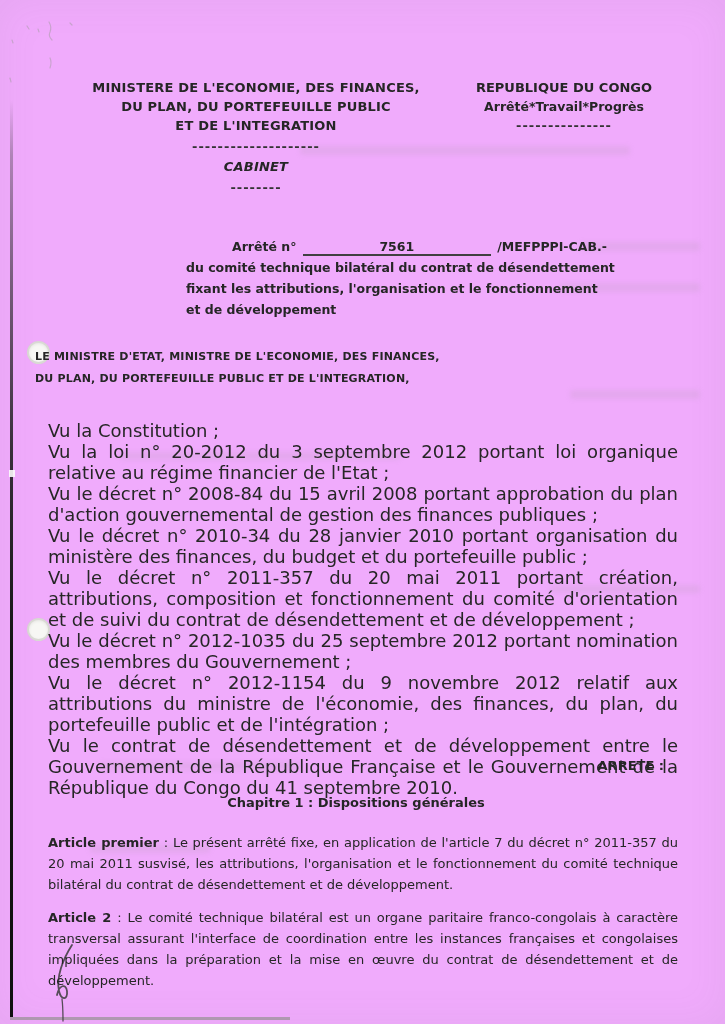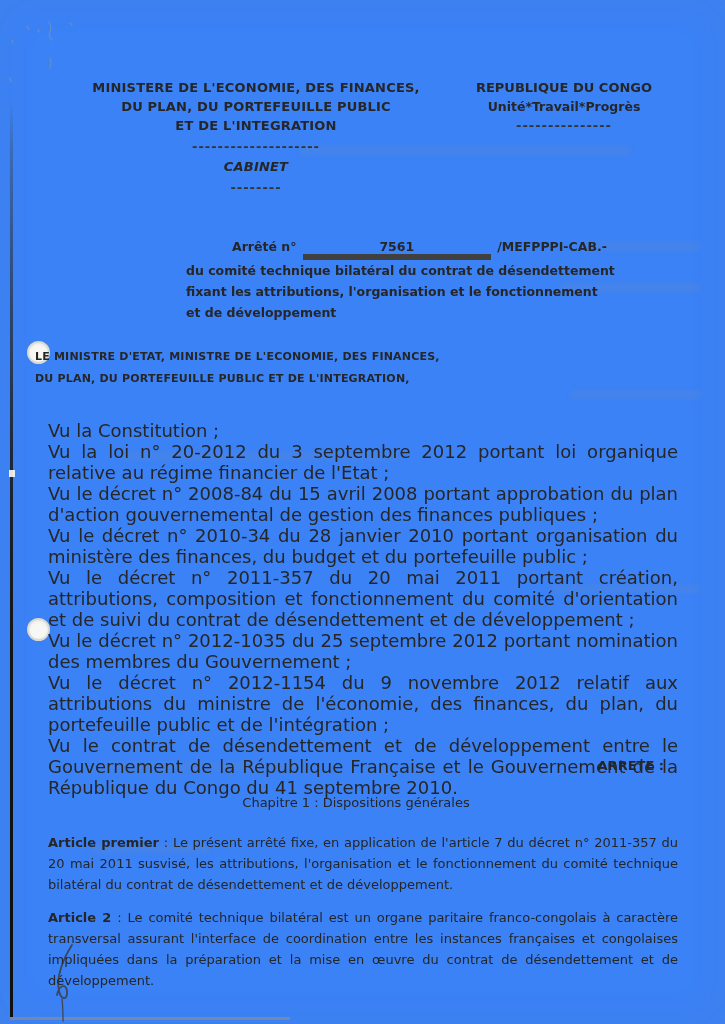--- a/index.html
+++ b/index.html
@@ -1,21 +1,21 @@
 <!DOCTYPE html>
 <html><head>
 <meta charset="utf-8">
 <style>
   * { margin: 0; padding: 0; box-sizing: border-box; }
   html, body { background: #e8e8e6; }
   .page {
     position: relative;
     width: 725px;
     height: 1024px;
-    background: #3b82f6;
+    background: #f0abfc;
     overflow: hidden;
     font-family: "DejaVu Sans", sans-serif;
     color: #262626;
     box-shadow: inset 0 0 40px rgba(120,120,110,0.08);
   }
 
   
   .scan-left-line {
     position: absolute;
     left: 10px; top: 100px;
@@ -99,21 +99,21 @@
     width: 480px;
     font-weight: bold;
     font-size: 12.5px;
     line-height: 21px;
   }
   .subject-line1 { padding-left: 46px; white-space: nowrap; }
   .num-underline {
     display: inline-block;
     min-width: 188px;
     text-align: center;
-    border-bottom: 6px solid #404040;
+    border-bottom: 2px solid #404040;
     margin: 0 2px;
     line-height: 15px;
   }
 
   
   .authority {
     position: absolute;
     left: 35px; top: 346px;
     width: 616px;
     text-align: left;
@@ -140,21 +140,21 @@
     width: 616px;
     text-align: right;
     font-weight: bold;
     font-size: 13px;
   }
   .chapter-heading {
     position: absolute;
     left: 48px; top: 795px;
     width: 616px;
     text-align: center;
-    font-weight: normal;
+    font-weight: bold;
     font-size: 13px;
   }
 
   
   .article {
     position: absolute;
     left: 48px;
     width: 630px;
     font-size: 13px;
     line-height: 21px;
@@ -208,21 +208,21 @@
     <div>MINISTERE DE L'ECONOMIE, DES FINANCES,</div>
     <div>DU PLAN, DU PORTEFEUILLE PUBLIC</div>
     <div>ET DE L'INTEGRATION</div>
     <div class="sep-line">--------------------</div>
     <div class="cabinet-label">CABINET</div>
     <div class="sep-line">--------</div>
   </div>
 
   <div class="header-right">
     <div>REPUBLIQUE DU CONGO</div>
-    <div class="motto-line">Unité*Travail*Progrès</div>
+    <div class="motto-line">Arrêté*Travail*Progrès</div>
     <div class="sep-line">---------------</div>
   </div>
 
   <div class="subject">
     <div class="subject-line1">
       <span>Arrêté n°</span>
       <span class="num-underline">7561</span>
       <span>/MEFPPPI-CAB.-</span>
     </div>
     <div>du comité technique bilatéral du contrat de désendettement</div>

